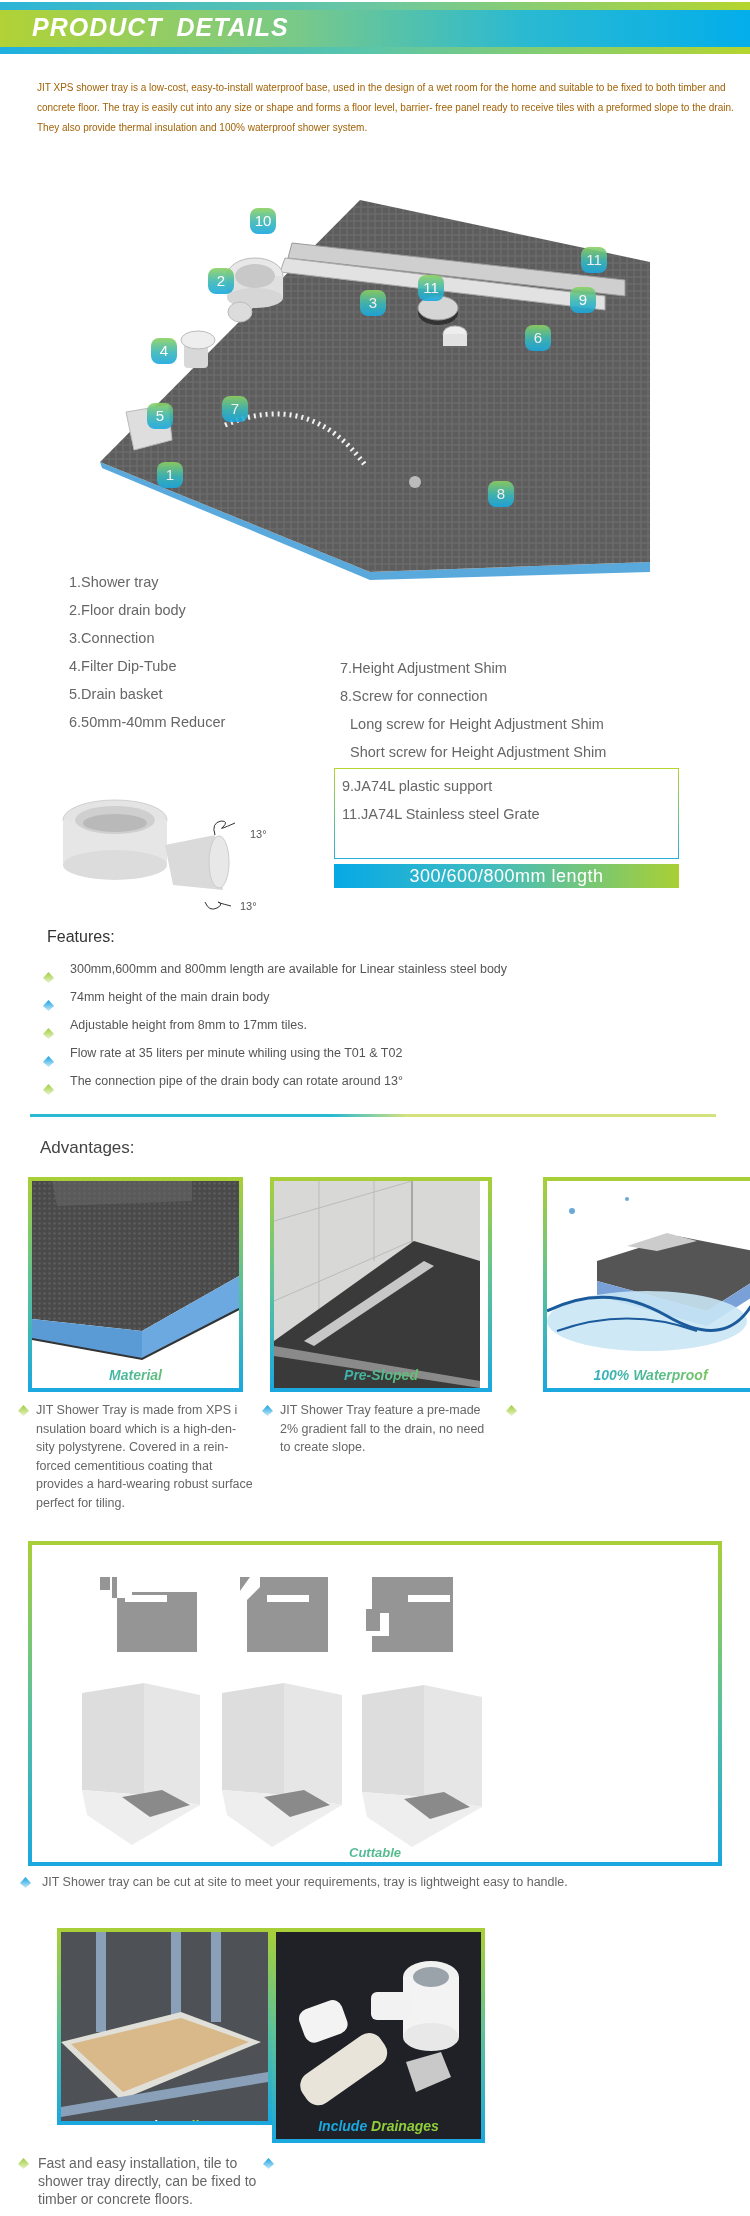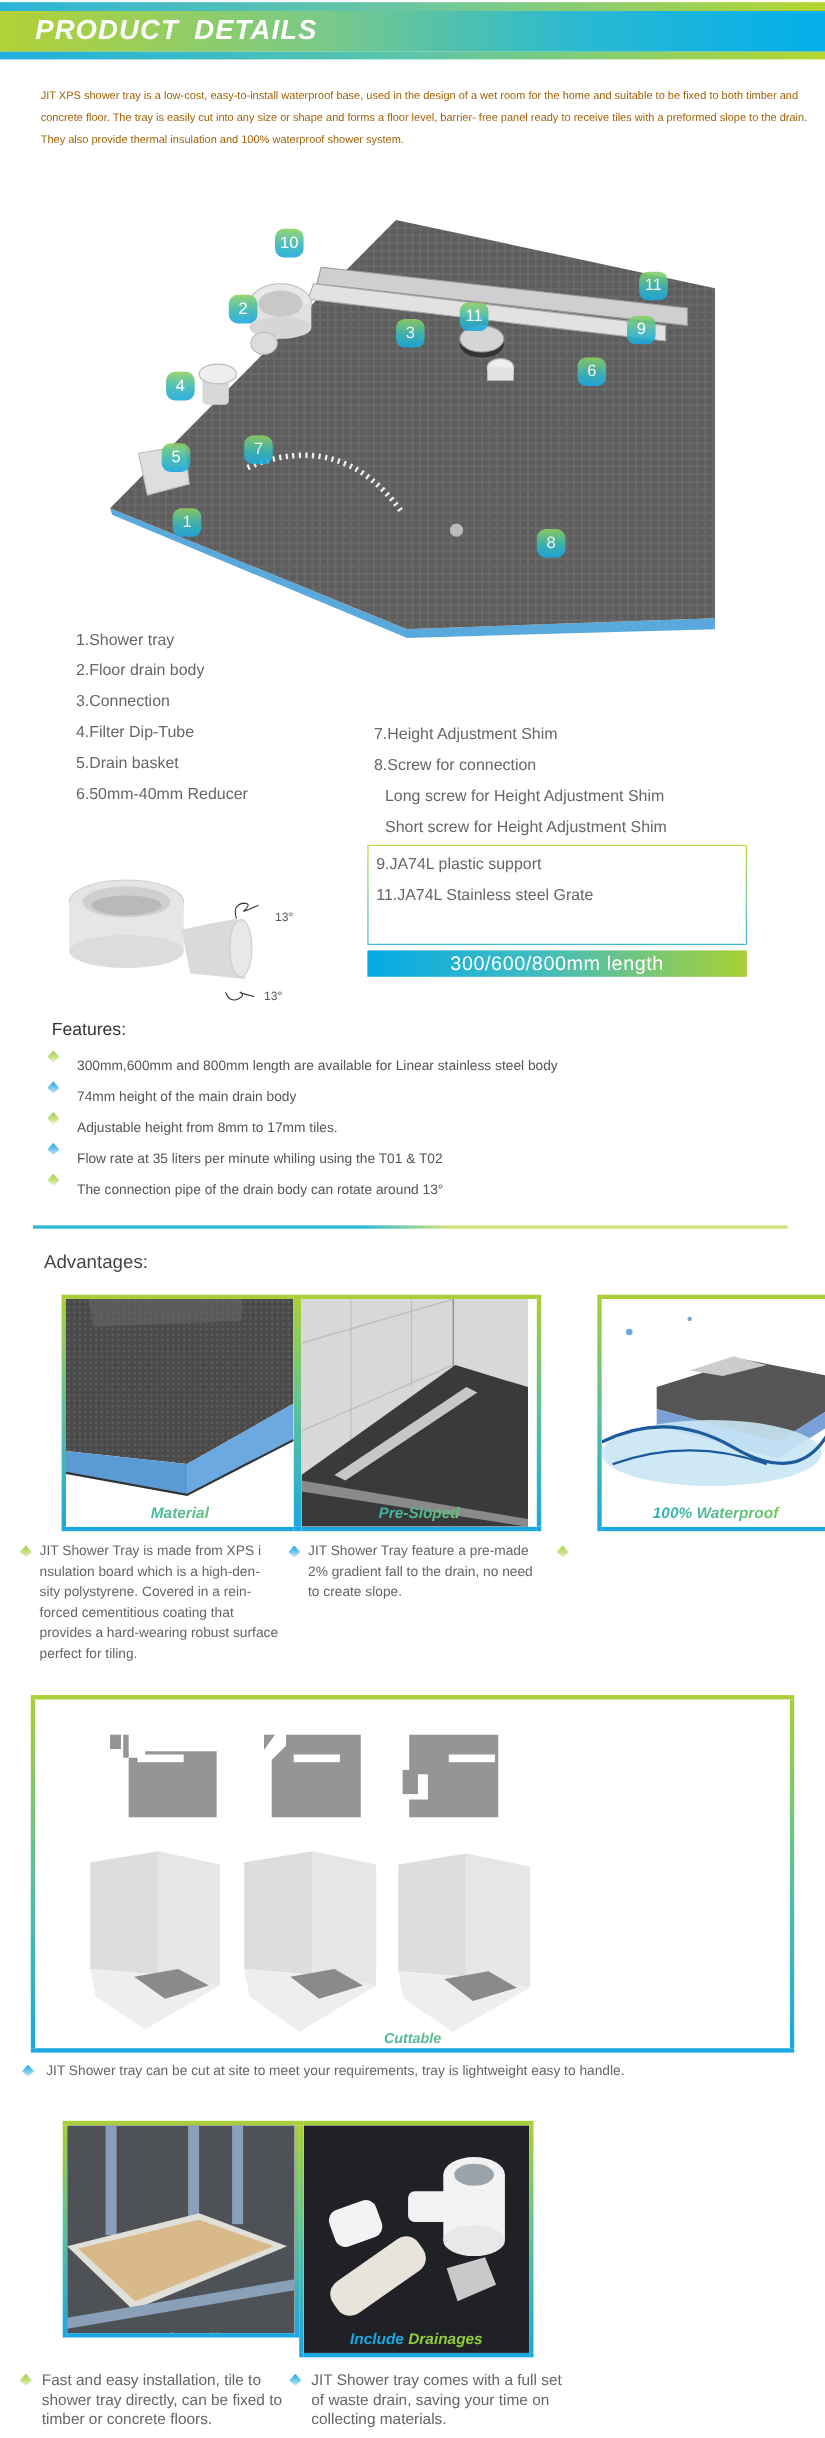--- a/index.html
+++ b/index.html
@@ -34,21 +34,21 @@
   .grate-box div { height:28px; line-height:28px; }
   .length-bar { left:334px; top:864px; width:345px; height:24px;
                 background: linear-gradient(90deg,#06a9e6 0%,#40bcc0 45%,#a9d034 100%);
                 color:#fff; text-align:center; line-height:24px; font-family:"Liberation Sans", sans-serif; font-size:18px; letter-spacing:.5px; }
 
   .drain-fig { left:55px; top:790px; width:230px; height:130px; }
   .deg { font-family:"Liberation Sans", sans-serif; font-size:11px; color:#555; }
 
   .features-title { left:47px; top:928px; font-family:"Liberation Sans", sans-serif; font-size:16px; color:#333; }
   .feat-list { left:43px; top:955px; font-family:"Liberation Sans", sans-serif; font-size:12.5px; color:#555; }
-  .feat-list .row { height:28px; line-height:28px; display:flex; align-items:flex-start; }
+  .feat-list .row { height:28px; line-height:28px; display:flex; align-items:flex-end; }
   .bullet { display:inline-block; width:11px; height:11px; margin-right:16px; flex:none; }
 
   .divider { left:30px; top:1114px; width:686px; height:3px;
              background: linear-gradient(90deg,#2ab9d2 0%,#2ab9d2 44%,#d4e27c 55%,#d4e27c 100%); }
 
   .adv-title { left:40px; top:1138px; font-family:"Liberation Sans", sans-serif; font-size:17px; color:#444; }
 
   .gbox { position:absolute; border:4px solid; border-image: linear-gradient(180deg,#a8cf38 0%,#5cc19a 50%,#1aa8df 100%) 1; overflow:hidden; }
   .gcap { position:absolute; left:0; right:0; text-align:center; font-family:"Liberation Sans", sans-serif;
           font-weight:bold; font-style:italic; font-size:14px; }
@@ -204,21 +204,21 @@
         <polygon points="5.5,0 11,6 5.5,11 0,6" fill="url(#gGreen)"></polygon>
       </svg>
     <span>The connection pipe of the drain body can rotate around 13°</span>
   </div>
 </div>
 
 <div class="abs divider"></div>
 
 <div class="abs adv-title">Advantages:</div>
 
-<div class="gbox" style="left:28px;top:1177px;width:215px;height:215px;margin-left:28px;">
+<div class="gbox" style="left:28px;top:1177px;width:215px;height:215px;">
   <svg width="207" height="207" viewBox="0 0 207 207">
     <rect width="207" height="207" fill="#fff"></rect>
     <polygon points="0,0 207,0 207,95 110,150 0,138" fill="url(#grid2)"></polygon>
     <polygon points="20,0 160,0 160,20 25,25" fill="#666" opacity=".6"></polygon>
     <polygon points="0,138 110,150 110,178 0,158" fill="#5a9bd6"></polygon>
     <polygon points="110,150 207,95 207,128 110,178" fill="#6ba9e0"></polygon>
     <polyline points="0,158 110,178 207,128" fill="none" stroke="#333" stroke-width="2"></polyline>
   </svg>
   <div class="gcap cap-grad" style="top:186px;">Material</div>
 </div>
@@ -349,14 +349,13 @@
 <div class="abs bigtext" style="left:18px;top:2154px;width:240px;padding-left:20px;">
   <svg class="bullet abs" style="left:0;top:4px;" viewBox="0 0 11 11">
       <polygon points="5.5,0 11,6 5.5,11 0,6" fill="url(#gGreen)"></polygon>
     </svg>
   <span>Fast and easy installation, tile to shower tray directly, can be fixed to timber or concrete floors.</span>
 </div>
 <div class="abs bigtext" style="left:263px;top:2154px;width:250px;padding-left:20px;">
   <svg class="bullet abs" style="left:0;top:4px;" viewBox="0 0 11 11">
       <polygon points="5.5,0 11,6 5.5,11 0,6" fill="url(#gBlue)"></polygon>
     </svg>
-  <span>JIT Shower tray comes with a full set of waste drain, saving your time on collecting materials.</span>
 </div>
 
 </body></html>

